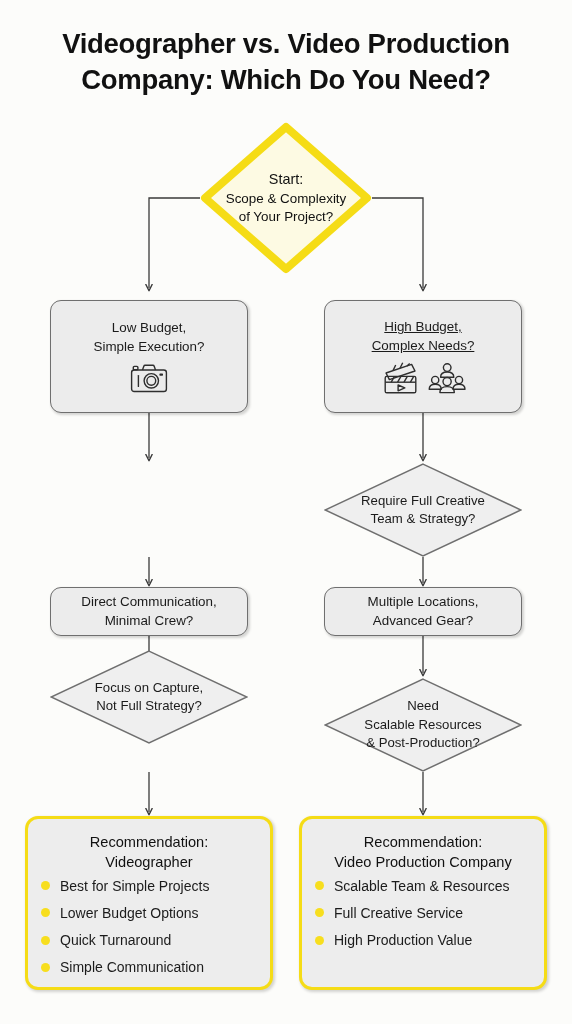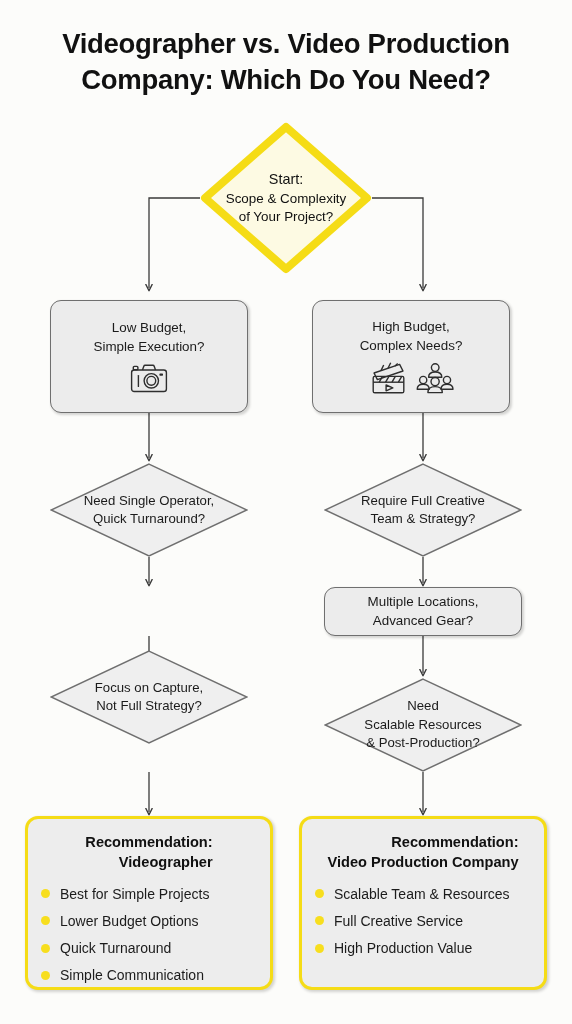--- a/index.html
+++ b/index.html
@@ -130,27 +130,27 @@
     background: #ededed;
     border: 3.2px solid #f5dc16;
     border-radius: 13px;
     box-shadow: 1.5px 1.5px 3px rgba(0,0,0,0.17);
     padding: 14px 10px 12px 10px;
     display: flex;
     flex-direction: column;
     align-items: center;
   }
   .rec-head {
-    text-align: right;
-    font-weight: bold;
+    text-align: center;
+    font-weight: normal;
     font-size: 14.6px;
     line-height: 1.34;
     color: #111111;
     white-space: pre-line;
-    margin-bottom: 8px;
+    margin-bottom: 0;
   }
   .rec-list {
     list-style: none;
     margin: 0;
     padding: 0 0 0 6px;
     width: 100%;
   }
   .rec-list li {
     display: flex;
     align-items: center;
@@ -222,28 +222,25 @@
           <rect x="3.3" y="3.4" width="4.6" height="3.4" rx="1"></rect>
           <circle cx="21.3" cy="17.8" r="7.2"></circle>
           <circle cx="21.3" cy="17.8" r="4.4"></circle>
           <line x1="8.4" y1="12.6" x2="8.4" y2="23.4" stroke-linecap="round"></line>
           <rect x="29.4" y="10.6" width="3.6" height="2.1" rx="0.7" fill="#2e2e2e" stroke="none"></rect>
         </g>
       </svg>
     </div>
   </div>
 
-  <div class="diamond-wrap" style="left:50px; top:463px; width:198px; height:94px;">
-    <svg class="diamond-shape" viewBox="0 0 198 94" preserveAspectRatio="none">
-      <polygon points="99,1.1 196.9,47 99,92.9 1.1,47" fill="#efefef" stroke="#6f6f6f" stroke-width="1.5"></polygon>
-    </svg>
-    <div class="diamond-label">Need Single Operator,
-Quick Turnaround?</div>
-  </div>
-
+
+  <div class="node rect-box" style="left:50px; top:587px; width:198px; height:49px;">
+    <div class="label">Direct Communication,
+Minimal Crew?</div>
+  </div>
 
   <div class="diamond-wrap" style="left:50px; top:650px; width:198px; height:94px;">
     <svg class="diamond-shape" viewBox="0 0 198 94" preserveAspectRatio="none">
       <polygon points="99,1.1 196.9,47 99,92.9 1.1,47" fill="#efefef" stroke="#6f6f6f" stroke-width="1.5"></polygon>
     </svg>
     <div class="diamond-label">Focus on Capture,
 Not Full Strategy?</div>
   </div>
 
   <div class="rec-card" style="left:25px; top:816px; width:248px; height:174px;">
@@ -262,21 +259,21 @@
         <span class="bullet"></span>
         <span>Quick Turnaround</span>
       </li>
       <li>
         <span class="bullet"></span>
         <span>Simple Communication</span>
       </li>
     </ul>
   </div>
 
-  <div class="node rect-box" style="left:312px; top:300px; width:198px; height:113px;">
+  <div class="node rect-box" style="left:324px; top:300px; width:198px; height:113px;text-decoration:underline;">
     <div class="label">High Budget,
 Complex Needs?</div>
     <div class="icon-row">
       <svg width="40" height="33" viewBox="0 0 40 33">
         <g fill="none" stroke="#2e2e2e" stroke-width="1.4" stroke-linejoin="round">
           <rect x="4.2" y="14.4" width="30.6" height="16.4" rx="1.6"></rect>
           <line x1="4.2" y1="20.2" x2="34.8" y2="20.2"></line>
           <path d="M10.2,20.2 L13.4,14.6 M16.6,20.2 L19.8,14.6 M23,20.2 L26.2,14.6 M29.4,20.2 L32.6,14.6"></path>
           <path d="M5.0,11.0 L30.6,2.4 L34.0,9.0 L8.4,17.6 Z"></path>
           <path d="M12.0,8.6 L14.7,3.0 M19.0,6.3 L21.7,0.7 M26.0,4.0 L28.7,1.4"></path>

